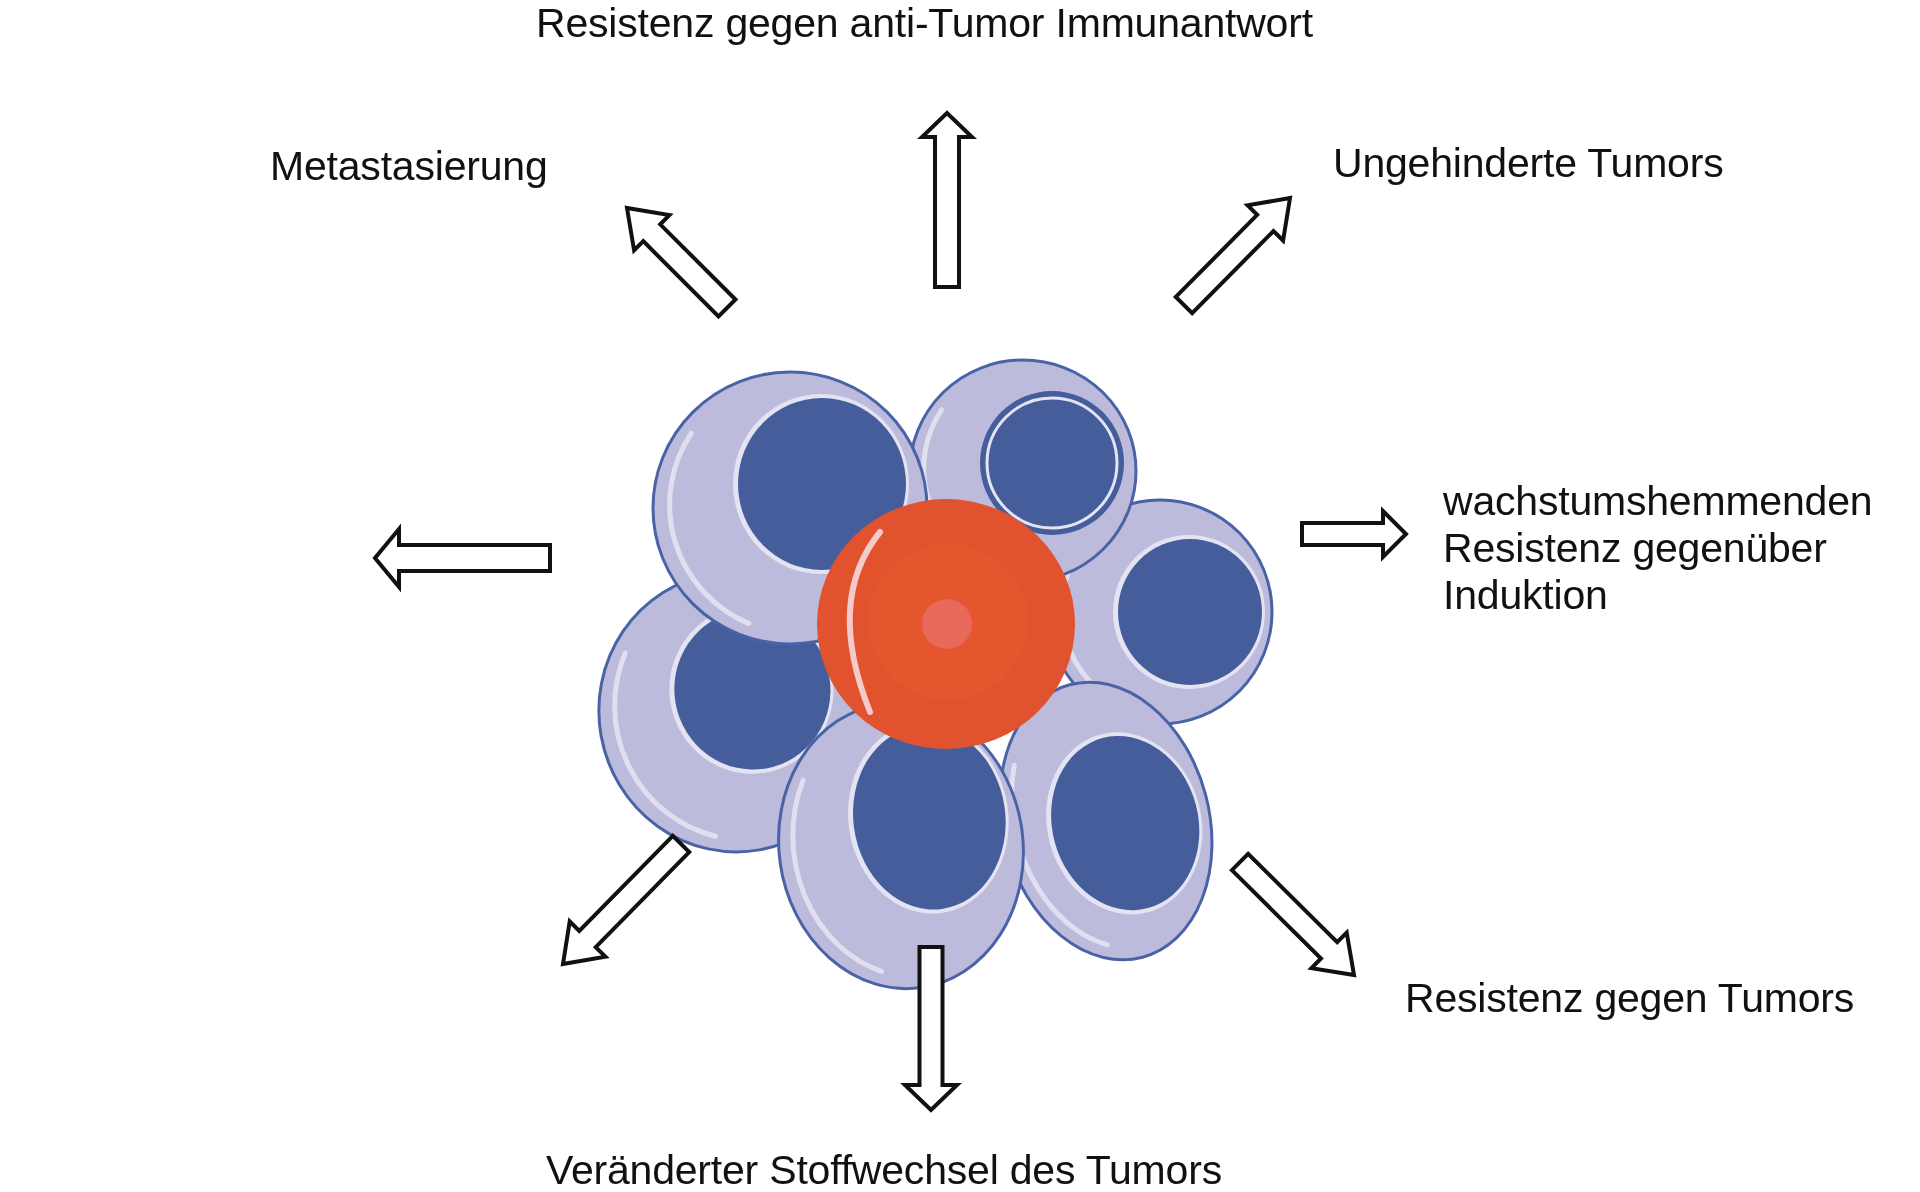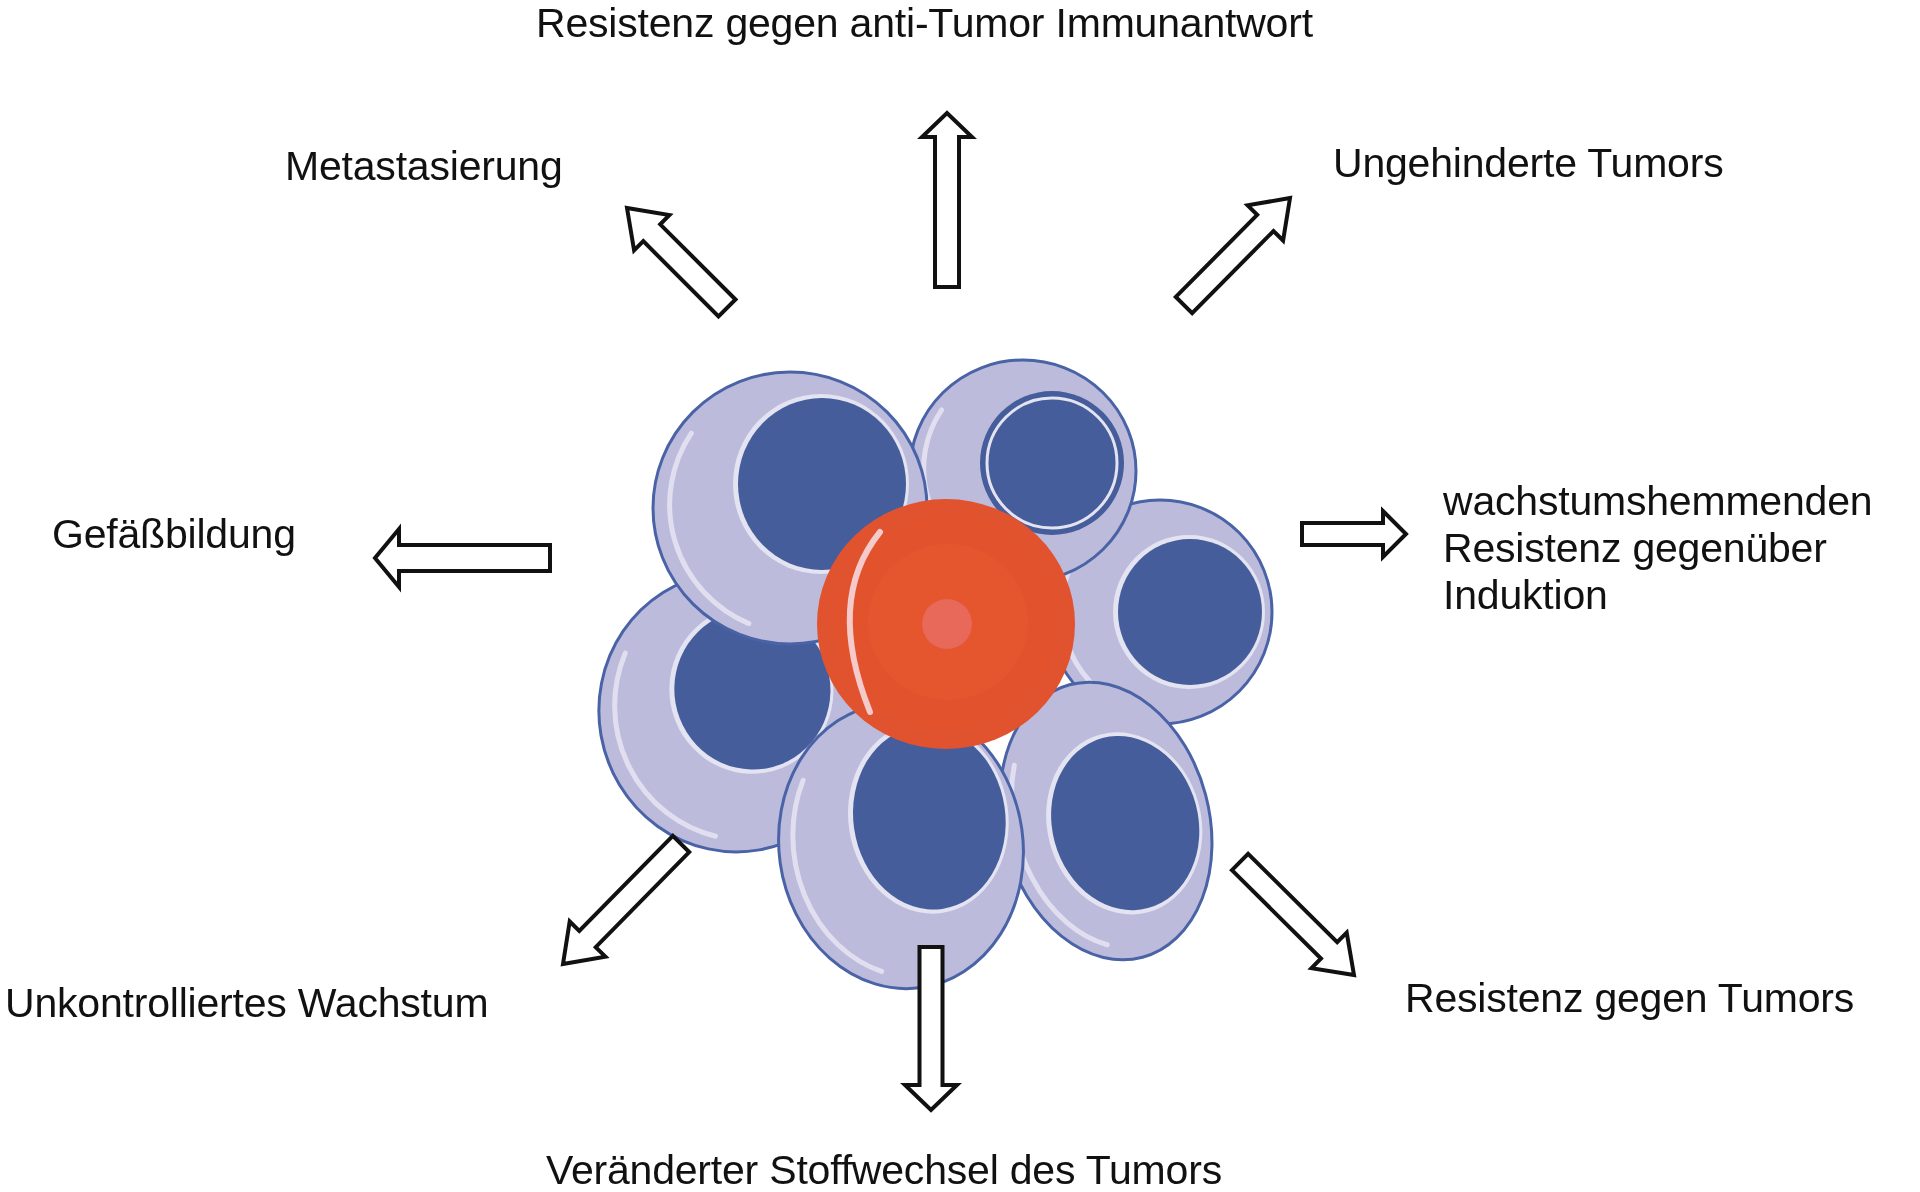--- a/index.html
+++ b/index.html
@@ -94,24 +94,20 @@
   </div>
 
   <div class="label" style="left:1405px; top:975px;">
     <span class="line">Resistenz gegen Tumors</span>
   </div>
 
   <div class="label" style="left:546px; top:1147px;">
     <span class="line">Veränderter Stoffwechsel des Tumors</span>
   </div>
 
-  <div class="label" style="left:5px; top:980px;">
-    <span class="line">Unkontrolliertes Wachstum</span>
+
+  <div class="label" style="left:52px; top:511px;">
   </div>
 
-  <div class="label" style="left:52px; top:511px;">
-    <span class="line">Gefäßbildung</span>
-  </div>
-
-  <div class="label" style="left:285px; top:143px;">
+  <div class="label" style="left:270px; top:143px;">
     <span class="line">Metastasierung</span>
   </div>
 </div>
 
 </body></html>

